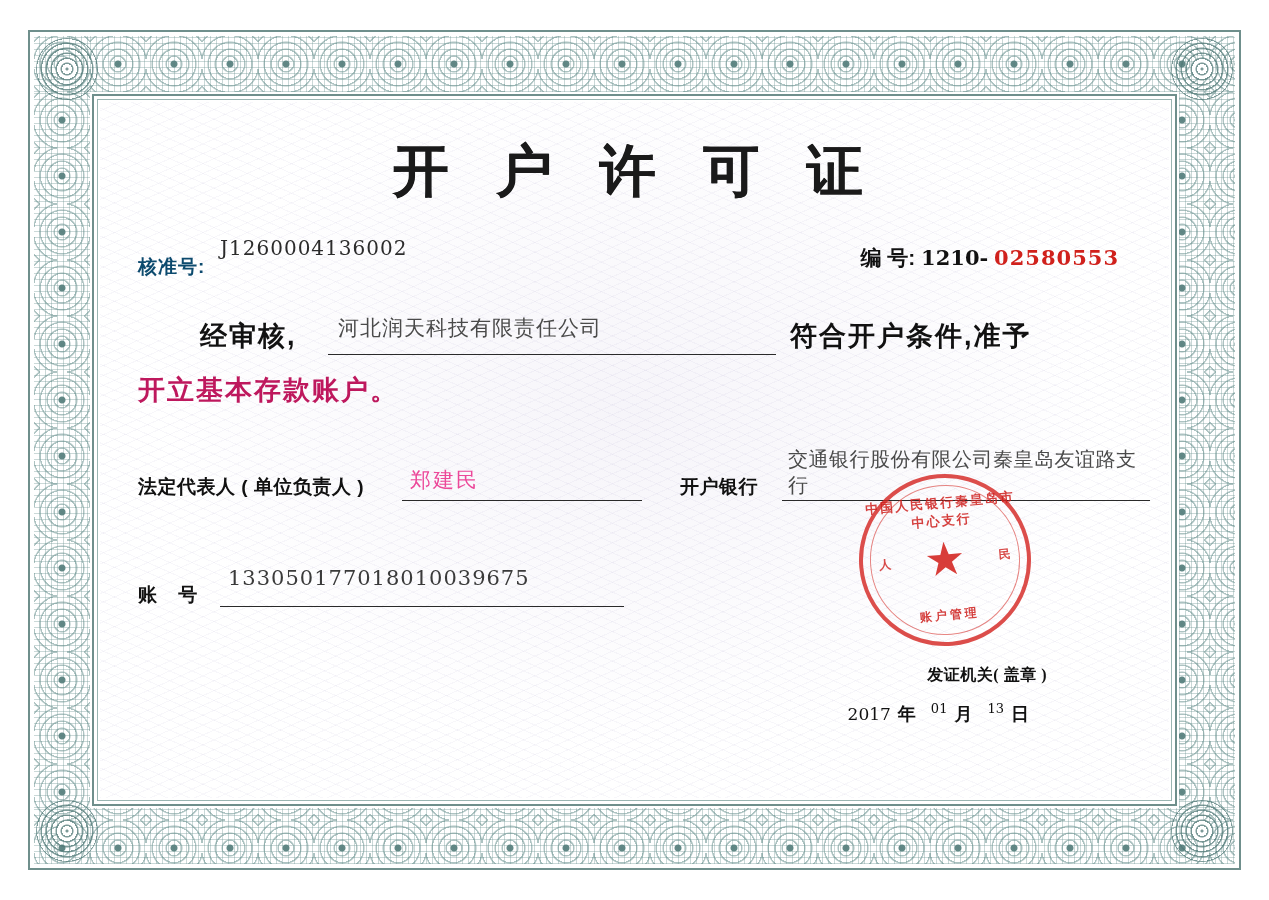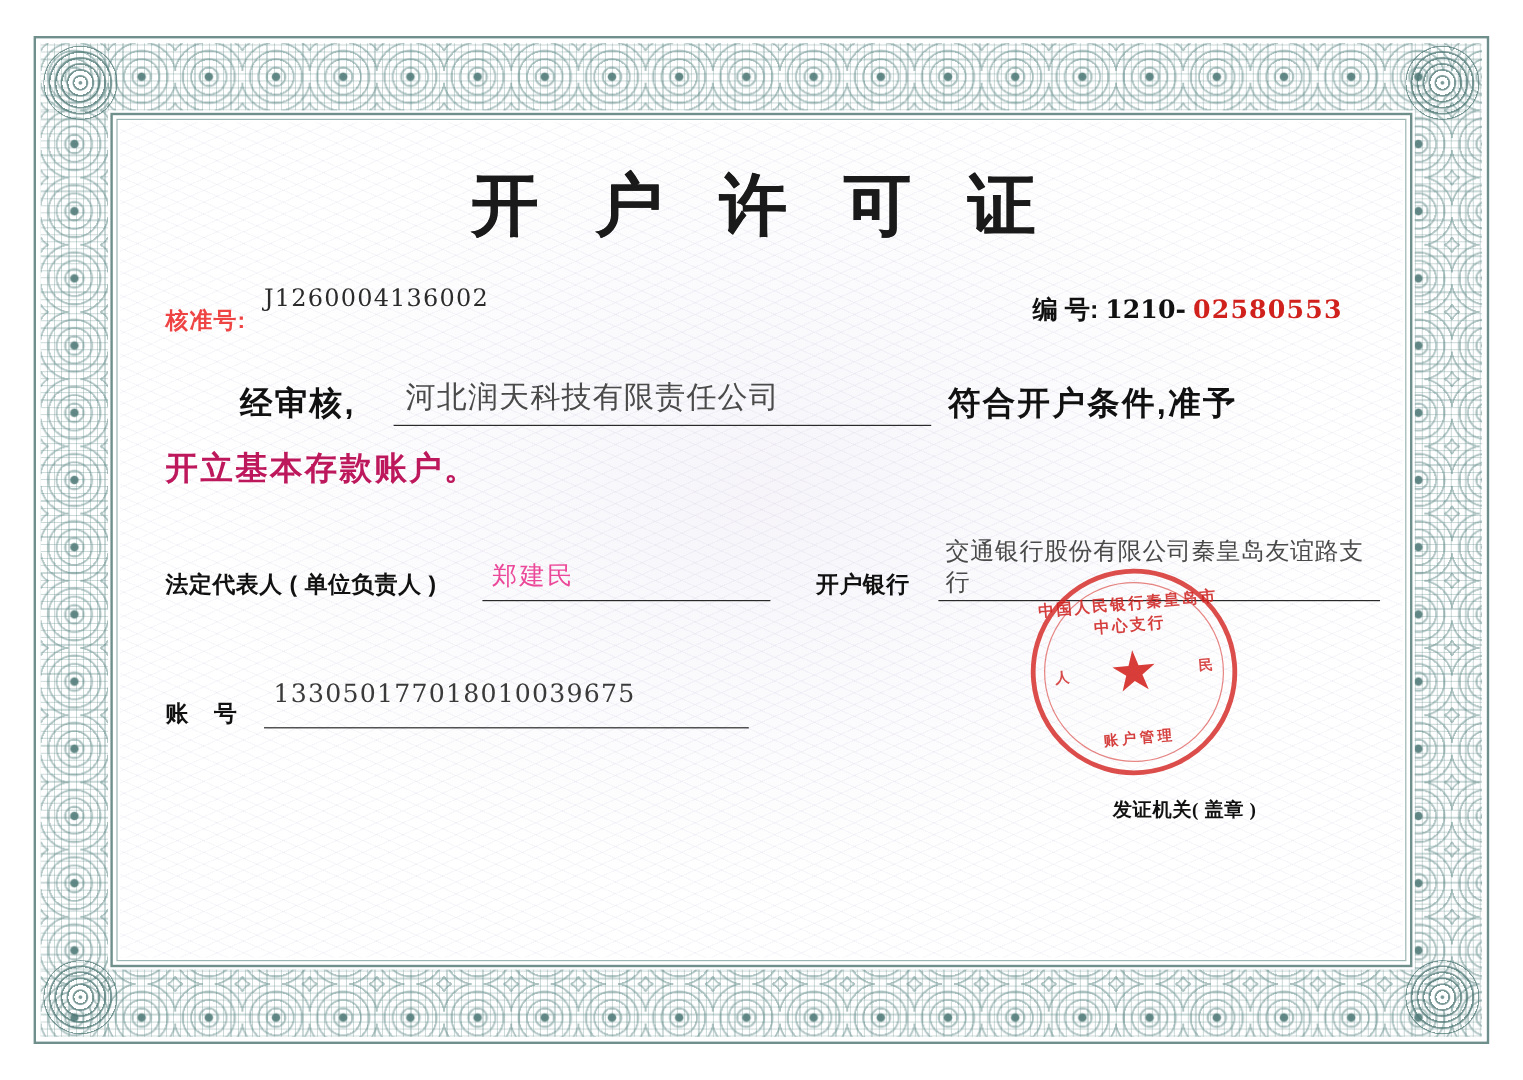--- a/index.html
+++ b/index.html
@@ -126,21 +126,21 @@
     position: relative;
     height: 46px;
     margin-top: 26px;
   }
   .lbl-approval {
     position: absolute;
     left: 28px;
     top: 18px;
     font-size: 19px;
     font-weight: bold;
-    color: #ef4444;
+    color: #0c4a6e;
     letter-spacing: 1px;
   }
   .val-approval {
     position: absolute;
     left: 110px;
     top: 0px;
     font-family: "DejaVu Serif", "Liberation Serif", serif;
     font-size: 20px;
     color: #2b2b2b;
     letter-spacing: 1px;
@@ -184,21 +184,21 @@
     top: 8px;
     width: 448px;
     border-bottom: 1.5px solid #2a2a2a;
     height: 42px;
   }
   .company-name {
     position: absolute;
     left: 10px;
     top: 2px;
     font-family: "DejaVu Serif", "Liberation Serif", serif;
-    font-size: 25px;
+    font-size: 21px;
     font-weight: normal;
     color: #4a4a4a;
     letter-spacing: 1px;
   }
   .para1 .t2 {
     position: absolute;
     left: 680px;
     top: 14px;
     letter-spacing: 2px;
   }
@@ -450,15 +450,23 @@
       <div class="seal-inner"></div>
       <div class="seal-arc-top">中国人民银行秦皇岛市中心支行</div>
       <div class="seal-star">★</div>
       <div class="seal-side-l">人</div>
       <div class="seal-side-r">民</div>
       <div class="seal-arc-bottom">账户管理</div>
     </div>
 
     <div class="issuer">发证机关( 盖章 )</div>
 
+    <div class="date-row">
+      <span class="dnum">2017</span>
+      <span class="unit">年</span>
+      <span class="dsmall">01</span>
+      <span class="unit">月</span>
+      <span class="dsmall">13</span>
+      <span class="unit">日</span>
+    </div>
 
   </div>
 </div>
 
 </body></html>

